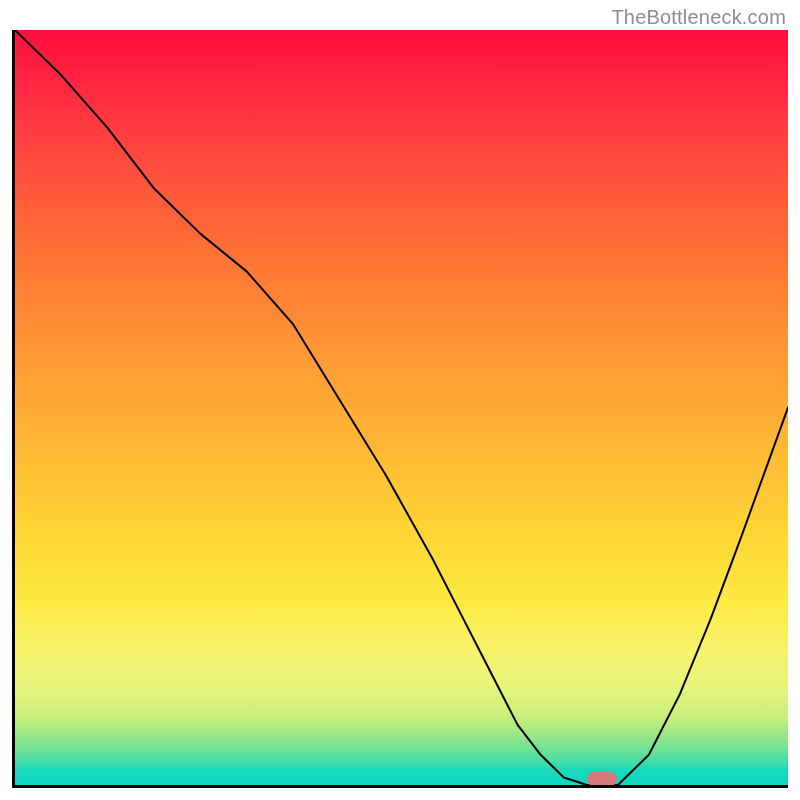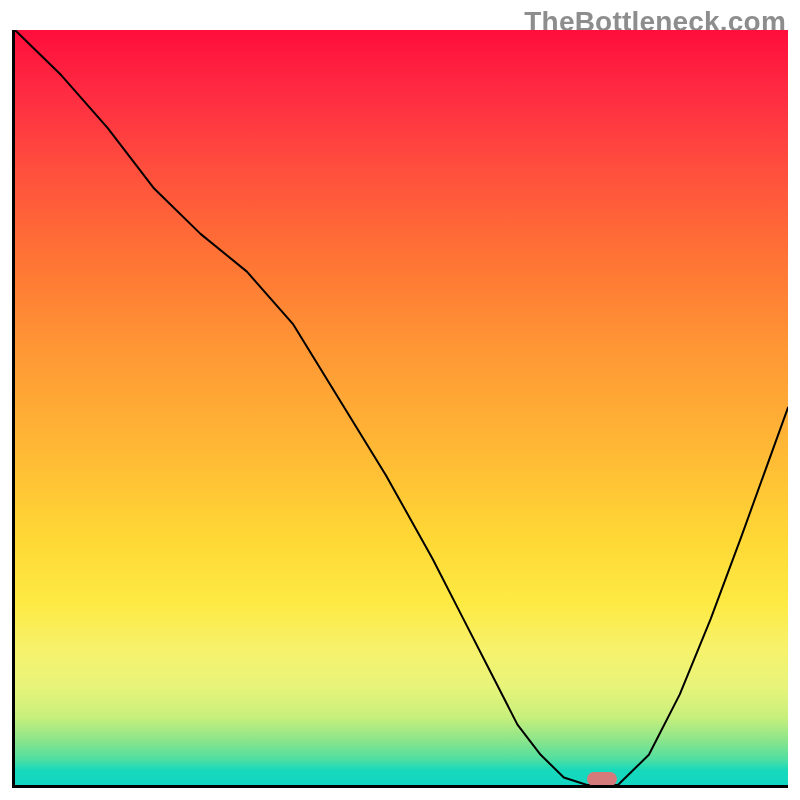--- a/index.html
+++ b/index.html
@@ -14,22 +14,22 @@
     position: relative;
     width: 800px;
     height: 800px;
     background: #ffffff;
   }
   .watermark {
     position: absolute;
     top: 6px;
     right: 14px;
     color: #8d8d8d;
-    font-size: 28px;
-    font-weight: 700;
+    font-size: 20px;
+    font-weight: 400;
     letter-spacing: 0.2px;
     user-select: none;
   }
   .plot-frame {
     position: absolute;
     left: 12px;
     top: 30px;
     width: 776px;
     height: 758px;
     border-left: 3px solid #000;

